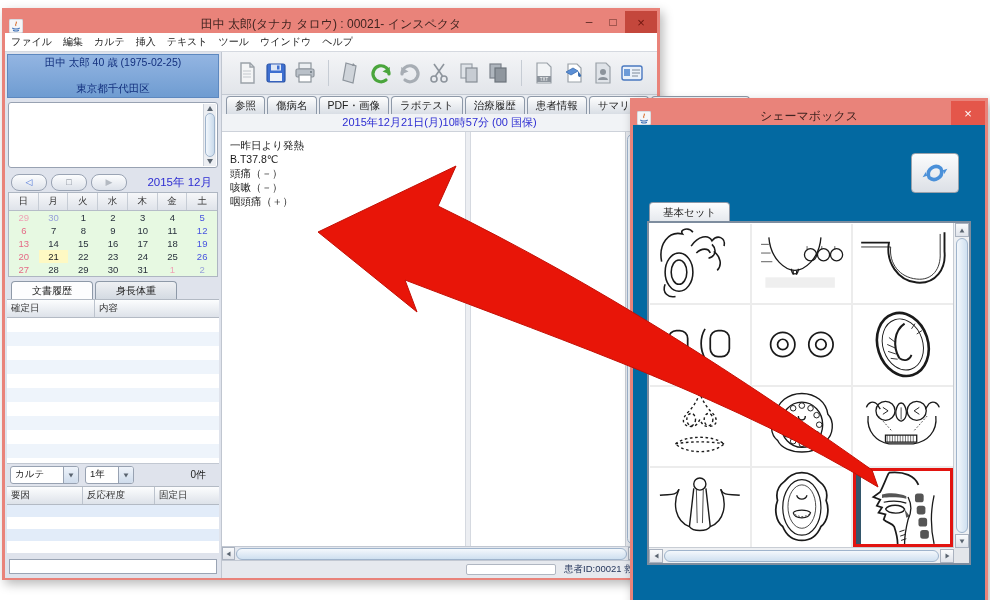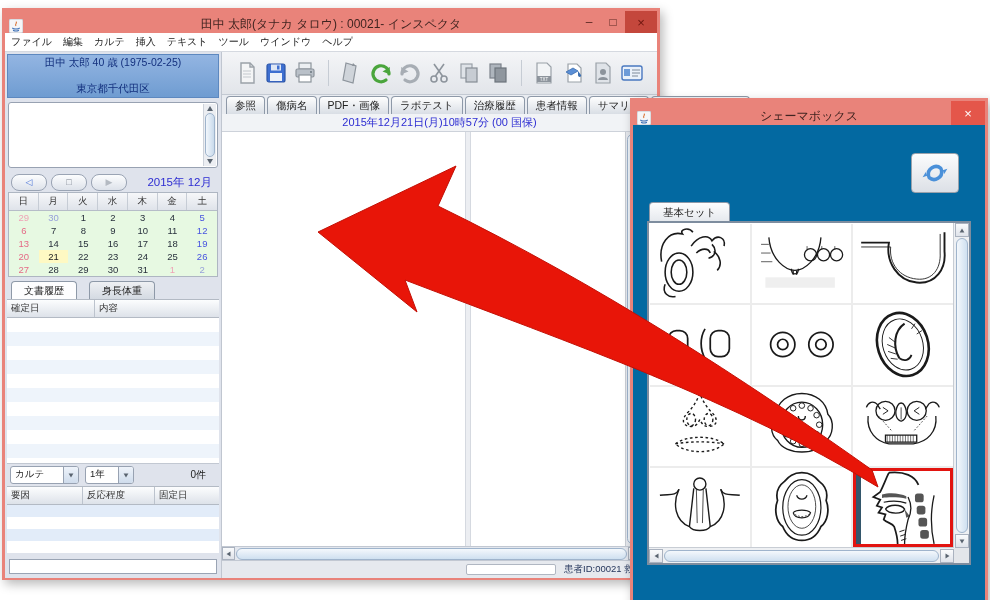--- a/index.html
+++ b/index.html
@@ -51,22 +51,22 @@
         background:linear-gradient(#f6f7f9,#dfe3ea);border-bottom:1px solid #b6bdc8}
   .calhead span{font-size:9.5px;text-align:center;padding:2px 0;color:#333;
         border-right:1px solid #c6ccd5}
   .calhead span:last-child{border-right:none}
   .calbody{display:grid;grid-template-columns:repeat(7,1fr)}
   .calcell{font-size:9.5px;text-align:center;height:13px;line-height:13px;color:#28303c}
   .calcell.sun{color:#e56a86}.calcell.sat{color:#4753e0}
   .calcell.off{color:#97a0da}.calcell.off-sun{color:#efa3b6}.calcell.off-sat{color:#97a0da}
   .calcell.today{background:#fef9c3;color:#222}
   .histtabs{height:19px;display:flex;align-items:flex-end;padding-left:4px;margin-top:3px}
-  .htab{font-size:10px;padding:2px 12px 1px;border:1px solid #8e99a8;border-bottom:none;
-        border-radius:4px 4px 0 0;background:linear-gradient(#eef0f3,#d4dae2);margin-right:12px;color:#222}
+  .htab{font-size:10px;padding:2px 20px 1px;border:1px solid #8e99a8;border-bottom:none;
+        border-radius:4px 4px 0 0;background:linear-gradient(#eef0f3,#d4dae2);margin-right:2px;color:#222}
   .htab.active{background:#fdfdfe}
   .thead{display:flex;background:linear-gradient(#fcfdfe,#dde2e9);
         border-top:1px solid #b3bac4;border-bottom:1px solid #b3bac4}
   .thead span{font-size:9.5px;padding:2px 4px;border-right:1px solid #bcc3cd;color:#333;box-sizing:border-box}
   .t1 .c1{width:88px}.t1 .c2{flex:1;border-right:none}
   .tbody1{flex:1;background:#fff;overflow:hidden;border-bottom:1px solid #c2c8d2}
   .hrow{height:14px}.hrow:nth-child(even){background:#eef4fb}
   .filterrow{height:22px;display:flex;align-items:center;gap:6px;padding:0 3px}
   .combo{display:flex;height:16px;border:1px solid #98a2b2;border-radius:3px;background:#fff;overflow:hidden}
   .cfield{font-size:9.5px;padding:1px 4px;min-width:44px;color:#222;white-space:nowrap}
@@ -407,20 +407,27 @@
             <span class="tab">傷病名</span>
             <span class="tab">PDF・画像</span>
             <span class="tab">ラボテスト</span>
             <span class="tab">治療履歴</span>
             <span class="tab">患者情報</span>
             <span class="tab">サマリー</span>
             <span class="tab active">記入(内科・国保)</span>
           </div>
         <div class="dateheader">2015年12月21日(月)10時57分 (00 国保)</div>
         <div class="content">
+          <div class="notes" id="notes">
+              <div class="noteline">一昨日より発熱</div>
+              <div class="noteline">B.T37.8℃</div>
+              <div class="noteline">頭痛（－）</div>
+              <div class="noteline">咳嗽（－）</div>
+              <div class="noteline">咽頭痛（＋）</div>
+            </div>
           <div class="pagedivider"></div>
           <div class="vscroll">
             <div class="vthumb"></div>
           </div>
         </div>
         <div class="hscroll">
           <span class="sbtn">
               <span class="tri left small"></span>
             </span>
           <div class="hthumb"></div>

